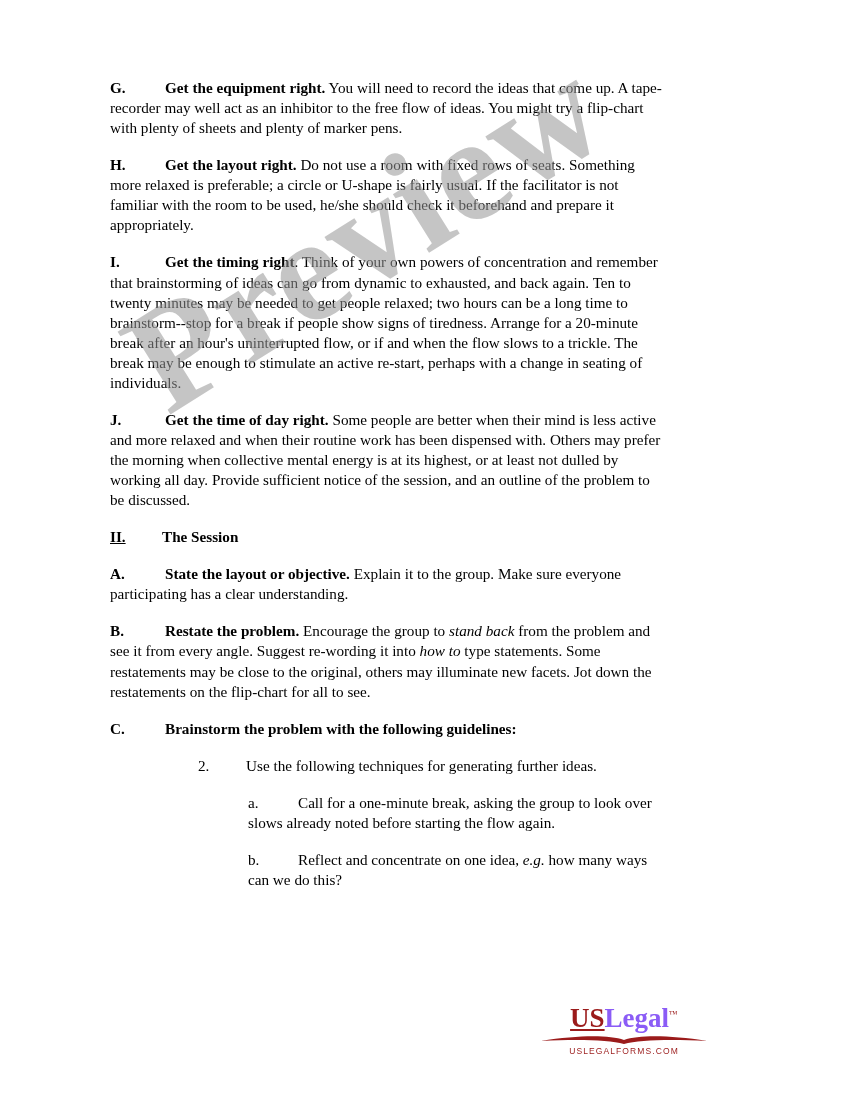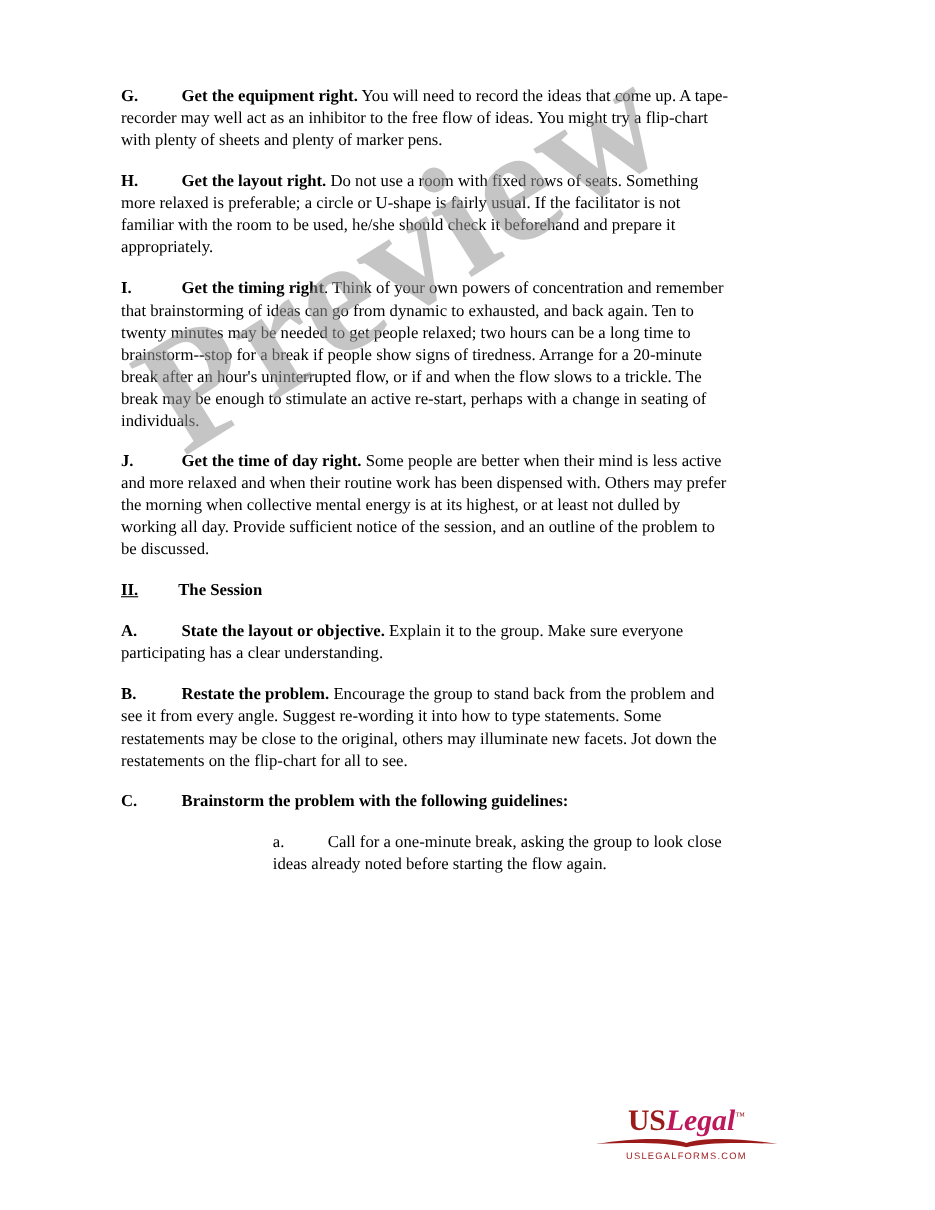--- a/index.html
+++ b/index.html
@@ -47,21 +47,21 @@
   .num {
     display: inline-block;
     width: 48px;
     font-weight: normal;
   }
   .num-a {
     display: inline-block;
     width: 50px;
     font-weight: normal;
   }
-  .ital { }
+  .ital { font-style: italic; }
   .sec-head {
     margin: 0 0 17px 0;
   }
   .sec-head .rn {
     font-weight: bold;
     display: inline-block;
     width: 52px;
     margin-left: -38px;
     text-decoration: underline;
   }
@@ -104,24 +104,24 @@
     font-family: "Liberation Serif", serif;
     font-size: 27px;
     font-weight: bold;
     color: #9b1b1b;
     letter-spacing: 0px;
     line-height: 1;
     white-space: nowrap;
   }
   .logo-main .us {
     color: #9b1b1b;
+    text-decoration: underline;
   }
   .logo-main .legal {
-    color: #be185d;
-    font-style: italic;
+    color: #8b5cf6;
   }
   .logo-tm {
     font-size: 9px;
     vertical-align: super;
     font-weight: normal;
   }
   .logo-swoosh {
     margin-top: 1px;
     height: 12px;
     position: relative;
@@ -167,25 +167,31 @@
 
     <p class="para indent-0">
       <span class="lbl lbl-w1">B.</span><span class="lead">Restate the problem.</span><span> Encourage the group to </span><span class="ital">stand back</span><span> from the problem and see it from every angle. Suggest re-wording it into </span><span class="ital">how to</span><span> type statements. Some restatements may be close to the original, others may illuminate new facets. Jot down the restatements on the flip-chart for all to see.</span>
     </p>
 
     <p class="para indent-0">
       <span class="lbl lbl-w1">C.</span><span class="lead">Brainstorm the problem with the following guidelines:</span>
     </p>
 
 
+    <p class="para indent-2">
+      <span class="num">2.</span><span>Use the following techniques for generating further ideas.</span>
+    </p>
 
     <p class="para indent-3">
-      <span class="num-a">a.</span><span>Call for a one-minute break, asking the group to look close ideas already noted before starting the flow again.</span><span class="ital"></span><span></span>
-    </p>
-
+      <span class="num-a">a.</span><span>Call for a one-minute break, asking the group to look over slows already noted before starting the flow again.</span><span class="ital"></span><span></span>
+    </p>
+
+    <p class="para indent-3">
+      <span class="num-a">b.</span><span>Reflect and concentrate on one idea, </span><span class="ital">e.g.</span><span> how many ways can we do this?</span>
+    </p>
 
 
   </div>
 
   <div class="watermark">
     <div class="watermark-text">Preview</div>
   </div>
 
   <div class="logo">
     <div class="logo-main"><span class="us">US</span><span class="legal">Legal</span><span class="logo-tm">™</span></div>

